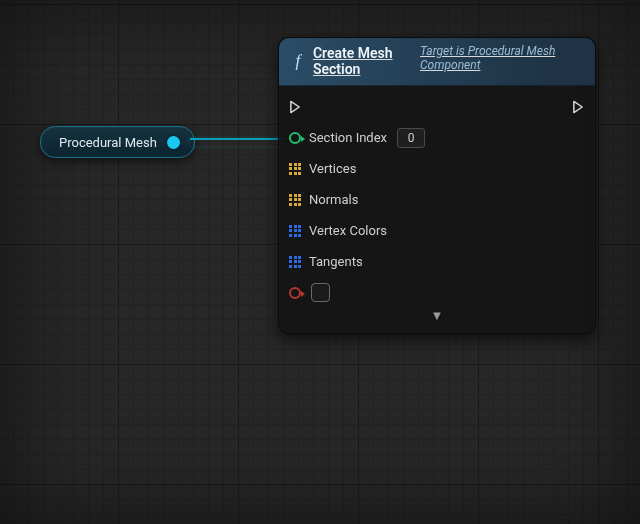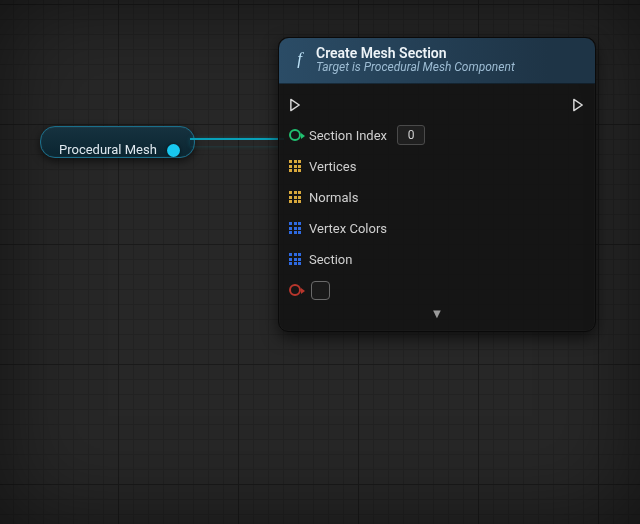--- a/index.html
+++ b/index.html
@@ -55,21 +55,21 @@
   }
 
   
   .var-tag {
     position: absolute;
     left: 40px;
     top: 126px;
     height: 30px;
     padding: 0 14px 0 18px;
     display: flex;
-    align-items: flex-end;
+    align-items: center;
     border-radius: 15px;
     background: linear-gradient(#16323f, #0a2530);
     border: 1px solid var(--tag-border);
     box-shadow: 0 3px 8px rgba(0,0,0,0.6), inset 0 0 0 1px rgba(255,255,255,0.03);
   }
   .var-tag .label { color: #dfe9ef; font-size: 13px; margin-right: 10px; }
   .var-out-pin {
     width: 13px; height: 13px; border-radius: 50%;
     background: var(--cyan-pin);
     box-shadow: 0 0 3px rgba(0,0,0,0.6);
@@ -108,21 +108,21 @@
   }
   .fx-icon {
     width: 17px; height: 17px;
     font-style: italic;
     font-family: Georgia, "Times New Roman", serif;
     font-size: 17px;
     line-height: 15px;
     color: #bde2f7;
     text-align: center;
   }
-  .header-text { display:flex; flex-direction:column; line-height:1.15; }
+  .header-text { display:flex; flex-direction:row; line-height:1.15;text-decoration:underline; }
   .header-title { color: #eef4f8; font-weight: 600; font-size: 14px; }
   .header-sub { color: var(--subtitle); font-style: italic; font-size: 12px; }
 
   .node-body {
     position: relative;
     padding: 6px 10px 4px 10px;
   }
   .row {
     display: flex;
     align-items: center;
@@ -292,21 +292,21 @@
             <span></span>
             <span></span>
             <span></span>
             <span></span>
             <span></span>
             <span></span>
             <span></span>
             <span></span>
             <span></span>
           </span>
-        <span class="pin-label">Section</span>
+        <span class="pin-label">Tangents</span>
       </div>
 
       <div class="row">
         <span class="pin circle c-red"></span>
         <span class="checkbox"></span>
       </div>
 
       <div class="expand-arrow">▼</div>
     </div>
   </div>

